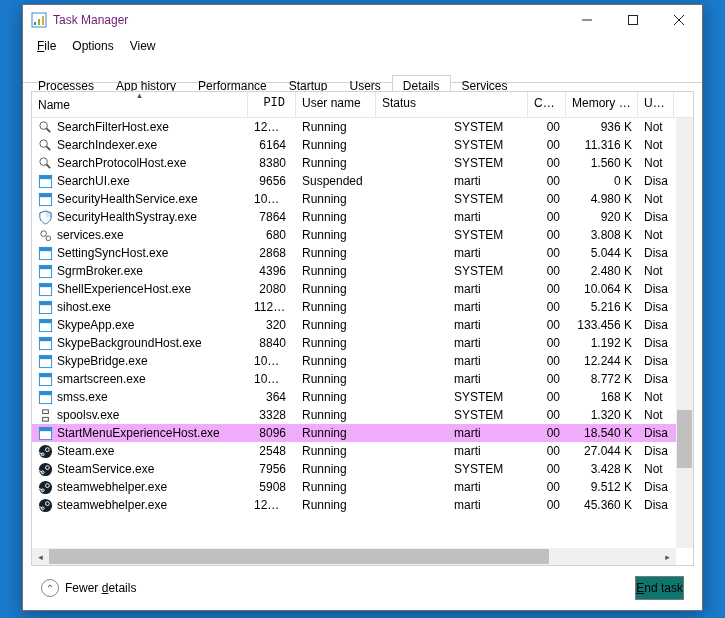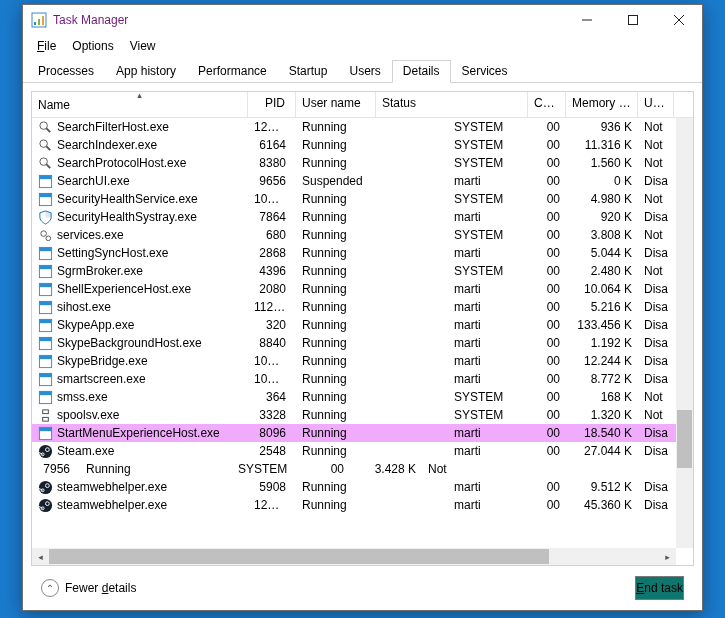--- a/index.html
+++ b/index.html
@@ -58,21 +58,21 @@
     border-bottom:1px solid #d2d2d2;
     padding-left:4px;
     font-size:12px;
   }
   .tab {
     padding: 3px 10px 0 10px;
     border:1px solid transparent;
     border-bottom:none;
     color:#000;
     position:relative;
-    top:1px;
+    top:16px;
     text-align:right;
   }
   .tab.active {
     border:1px solid #d2d2d2;
     border-bottom:1px solid #fff;
     background:#fff;
   }
   .content {
     flex:1;
     display:flex;
@@ -167,21 +167,21 @@
     text-overflow:ellipsis;
   }
   .c-name { width:216px; display:flex; align-items:center; gap:4px;}
   .c-pid { width:48px; text-align:right; padding-right:10px;}
   .c-status { width:152px; }
   .c-user { width:80px; }
   .c-cpu { width:38px; text-align:right; }
   .c-mem { width:72px; text-align:right; }
   .c-uac { width:36px; }
   .gh.c-name{width:216px;}
-  .gh.c-pid{width:48px;}
+  .gh.c-pid{width:48px;font-family:Liberation Mono, monospace;}
   .gh.c-status{width:152px;}
   .gh.c-user{width:80px;}
   .gh.c-cpu{width:38px;}
   .gh.c-mem{width:72px;}
   .gh.c-uac{width:36px;}
   .proc-icon {
     width:15px;height:15px;flex-shrink:0;
     display:flex;align-items:center;justify-content:center;
   }
   .footer {
@@ -595,20 +595,31 @@
               <span>Steam.exe</span>
             </div>
             <div class="cell c-pid">2548</div>
             <div class="cell c-status">Running</div>
             <div class="cell c-user">marti</div>
             <div class="cell c-cpu">00</div>
             <div class="cell c-mem">27.044 K</div>
             <div class="cell c-uac">Disa</div>
           </div>
           <div class="row">
+            <div class="cell c-name">
+              <span class="proc-icon">
+                <svg width="15" height="15" viewBox="0 0 16 16">
+                  <circle cx="8" cy="8" r="7" fill="#14202b"></circle>
+                  <circle cx="10" cy="6" r="2" fill="none" stroke="#fff"></circle>
+                  <circle cx="5" cy="11" r="1.5" fill="none" stroke="#fff"></circle>
+                  <line x1="1" y1="9" x2="5" y2="11" stroke="#fff"></line>
+                </svg>
+              </span>
+              <span>SteamService.exe</span>
+            </div>
             <div class="cell c-pid">7956</div>
             <div class="cell c-status">Running</div>
             <div class="cell c-user">SYSTEM</div>
             <div class="cell c-cpu">00</div>
             <div class="cell c-mem">3.428 K</div>
             <div class="cell c-uac">Not</div>
           </div>
           <div class="row">
             <div class="cell c-name">
               <span class="proc-icon">

